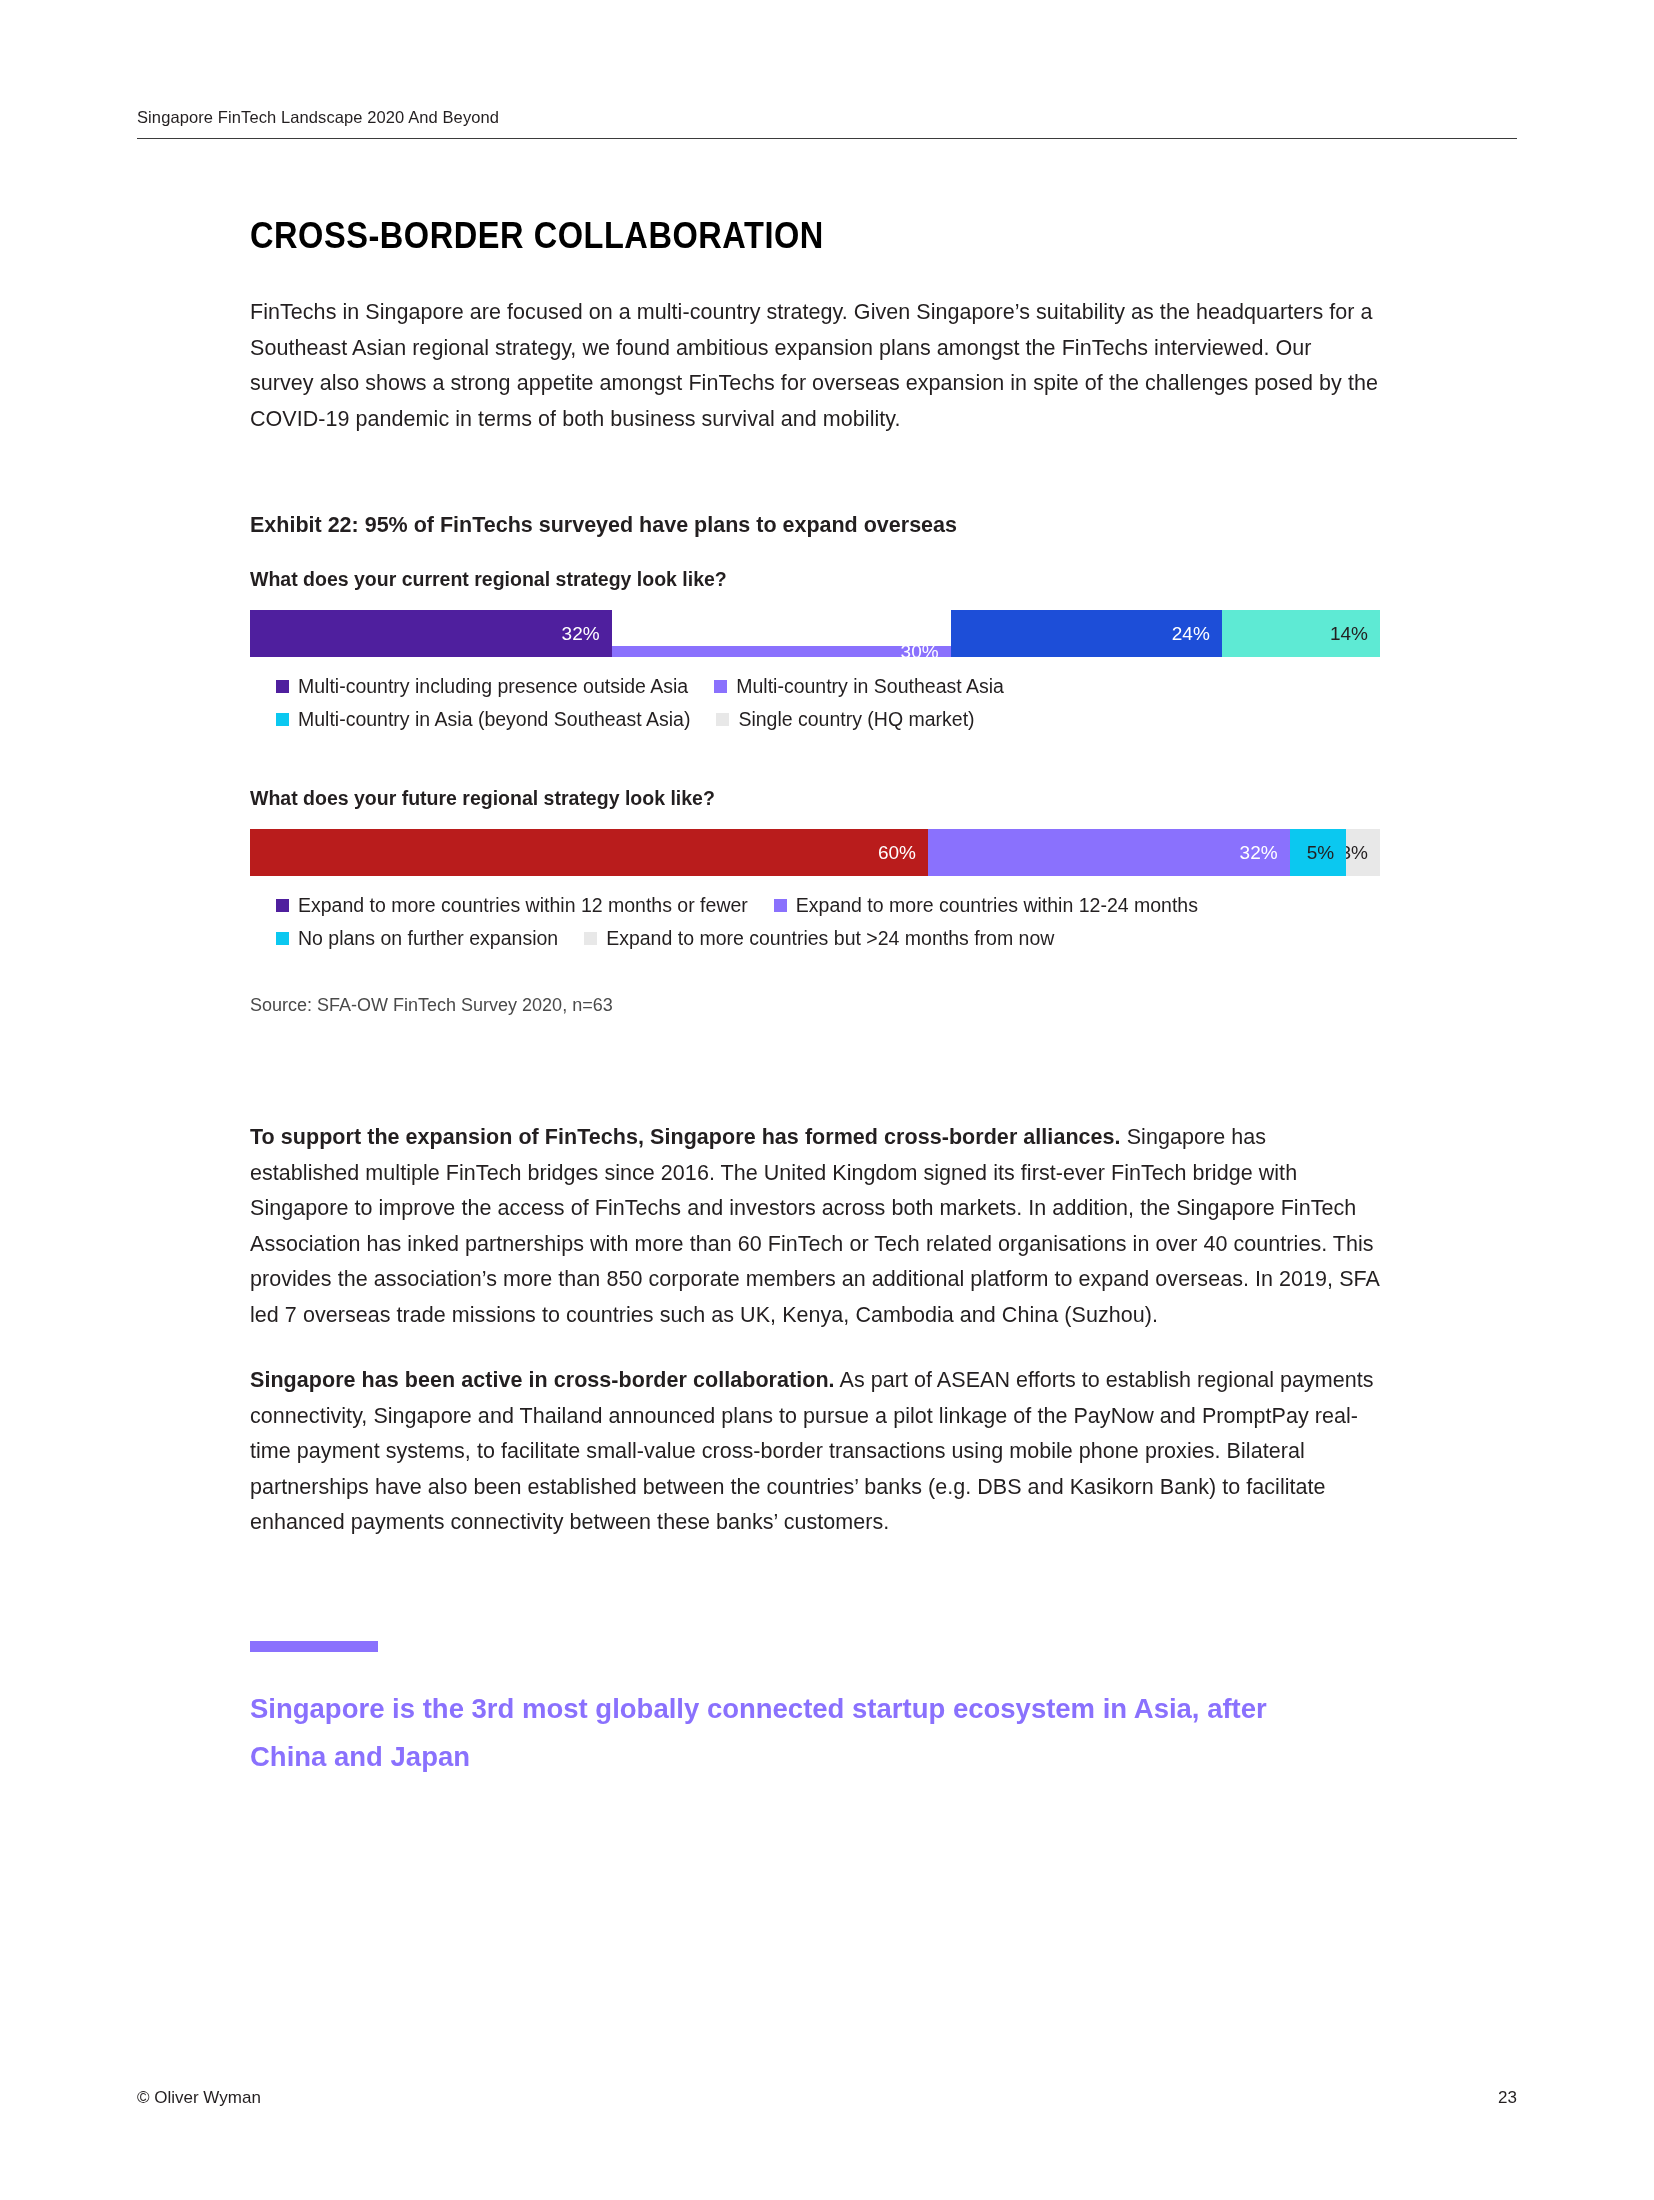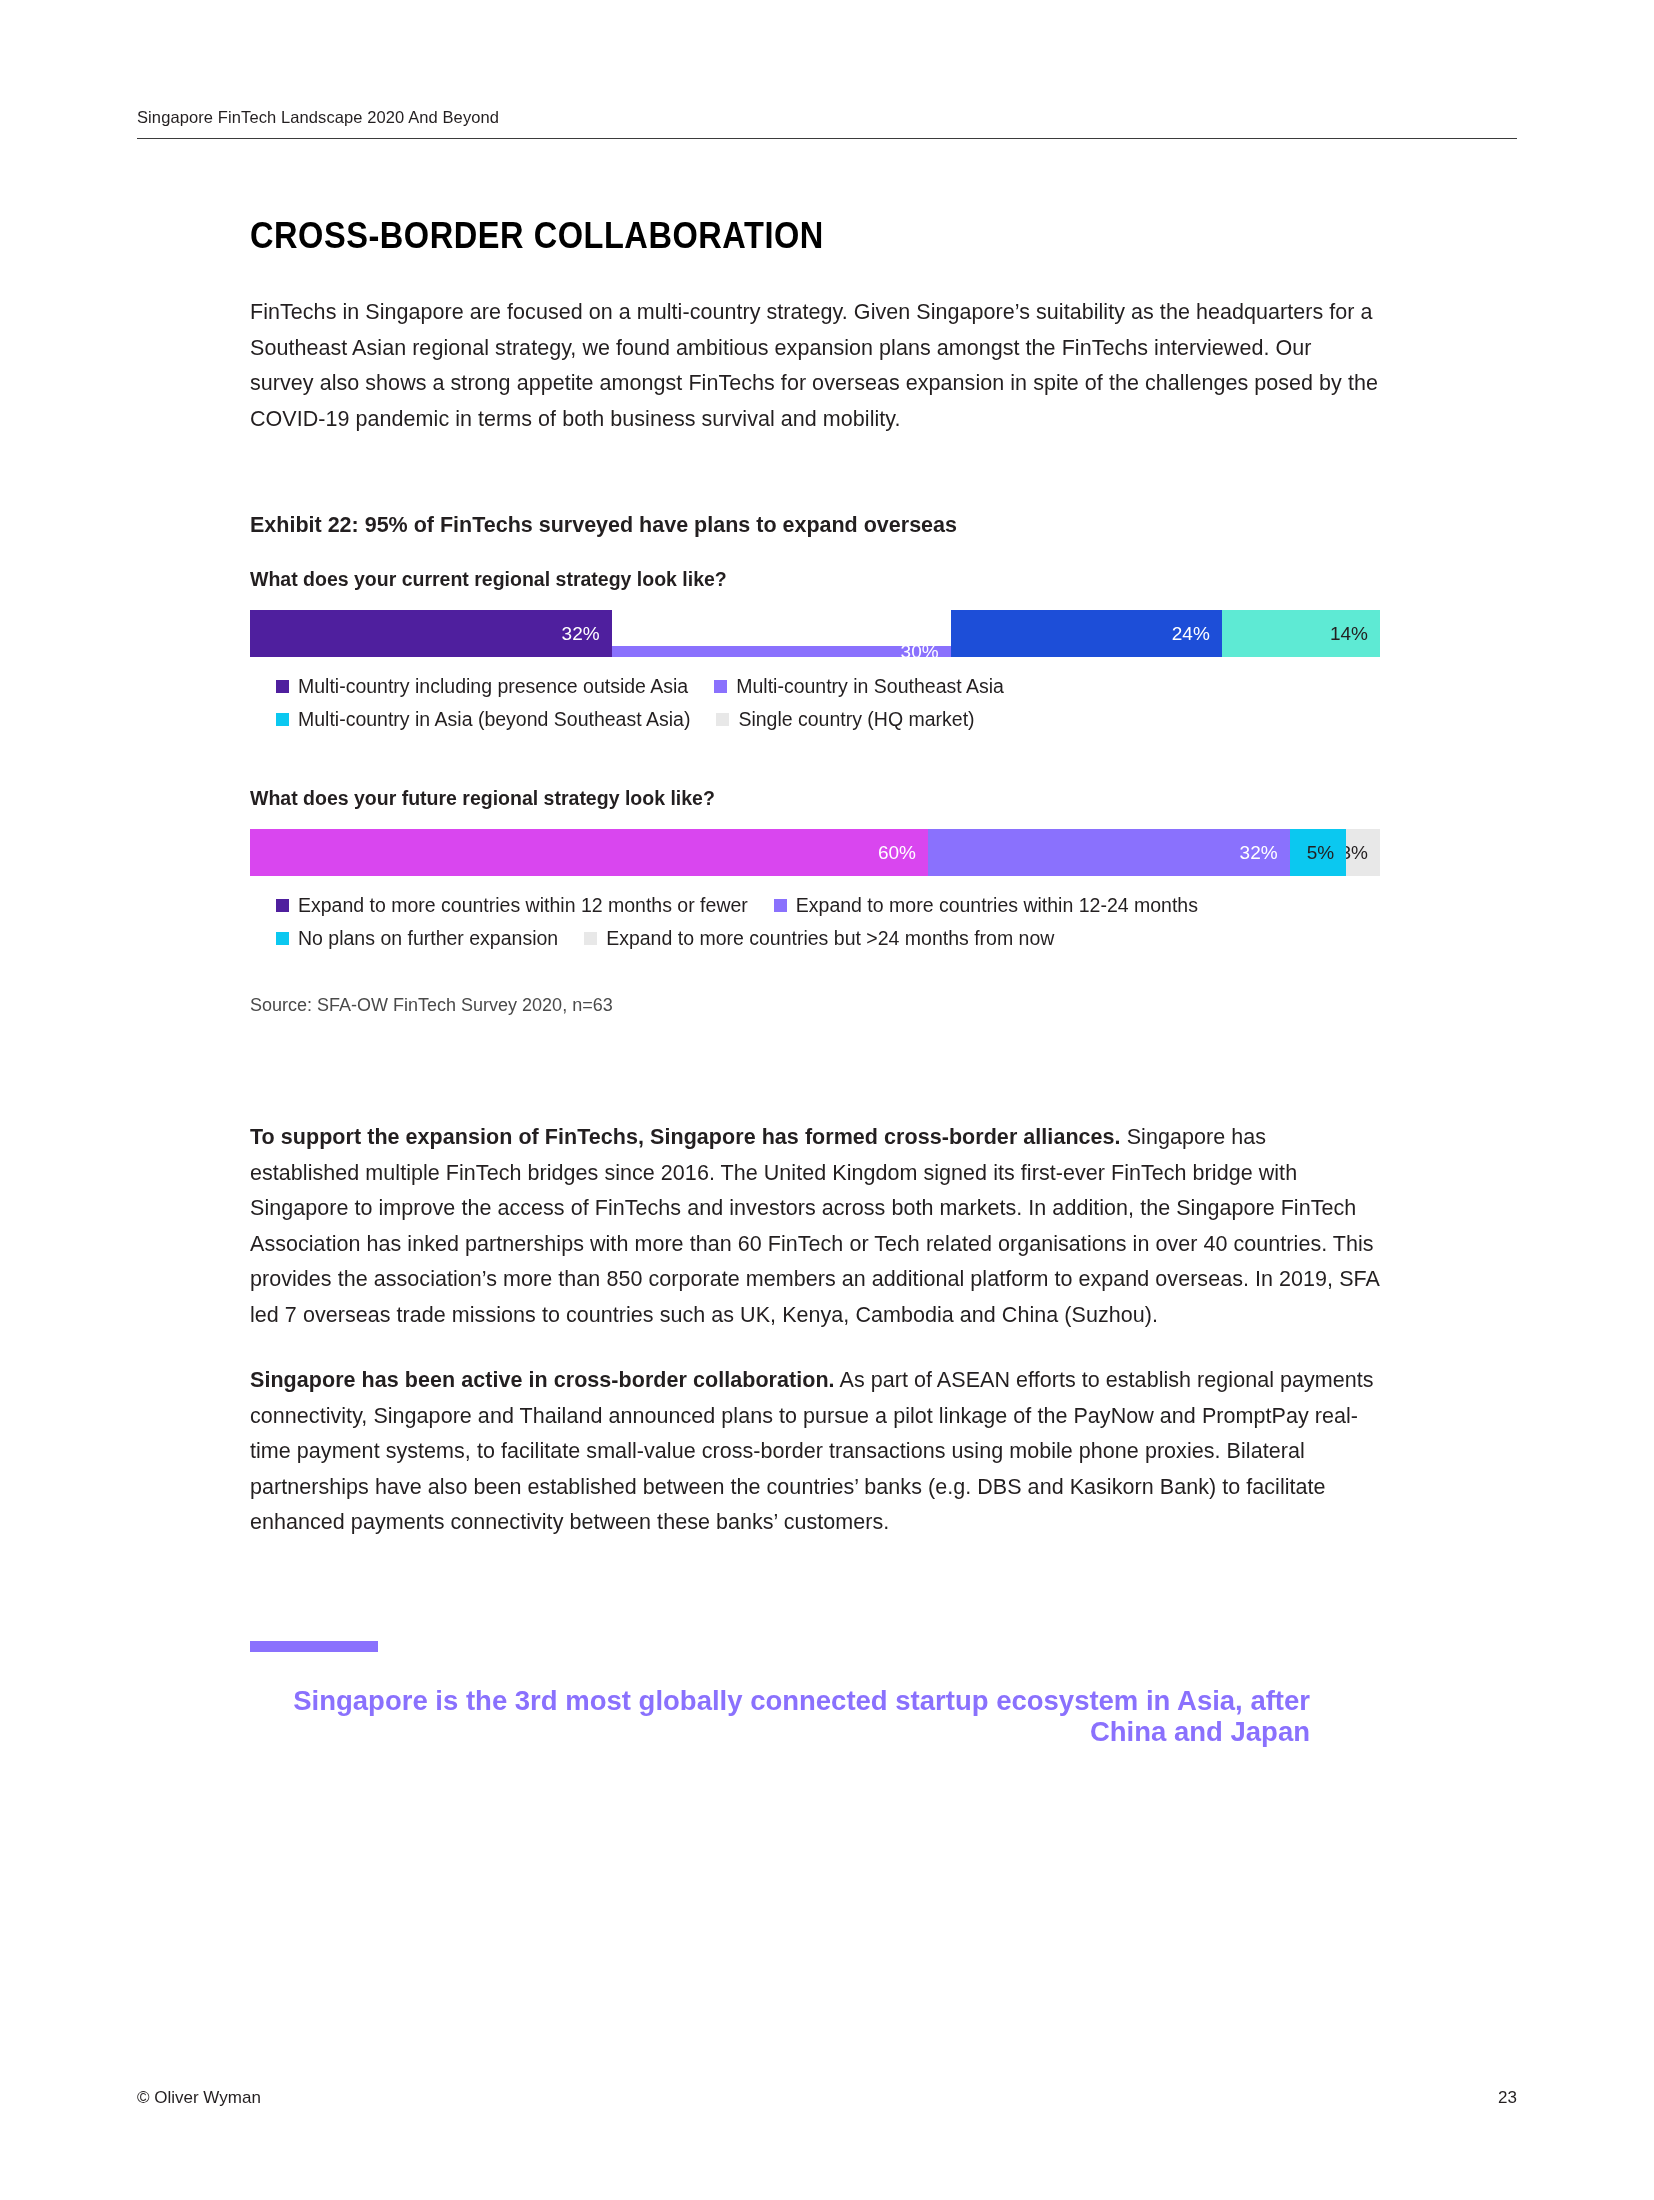--- a/index.html
+++ b/index.html
@@ -141,24 +141,23 @@
   
   .pullquote-block { margin-top: 100px; }
   .pullquote-rule {
     width: 128px;
     height: 11px;
     margin-bottom: 33px;
   }
   .pullquote-text {
     font-size: 27.5px;
     font-weight: bold;
-    line-height: 31px;
+    line-height: 48px;
     margin: 0;
     max-width: 1060px;
-    text-align: right;
   }
 
   
   .footer {
     position: absolute;
     left: 137px;
     top: 2088px;
     width: 1380px;
     display: flex;
     justify-content: space-between;
@@ -223,21 +222,21 @@
                 <span class="legend-swatch" style="background: rgb(232, 232, 232);"></span>
                 <span>Single country (HQ market)</span>
               </div>
             </div>
           </div>
       </div>
 
       <div style="margin-top:56px">
         <p class="chart-question">What does your future regional strategy look like?</p>
         <div class="stacked-bar">
-            <div class="seg light-label" style="background: #d946ef; width: 60%;">
+            <div class="seg light-label" style="background: #b91c1c; width: 60%;">
               <span>60%</span>
             </div>
             <div class="seg light-label" style="background: rgb(138, 113, 253); width: 32%;">
               <span>32%</span>
             </div>
             <div class="seg dark-label" style="background: rgb(11, 200, 240); width: 5%;">
               <span>5%</span>
             </div>
             <div class="seg dark-label" style="background: rgb(232, 232, 232); width: 3%;">
               <span>3%</span>

